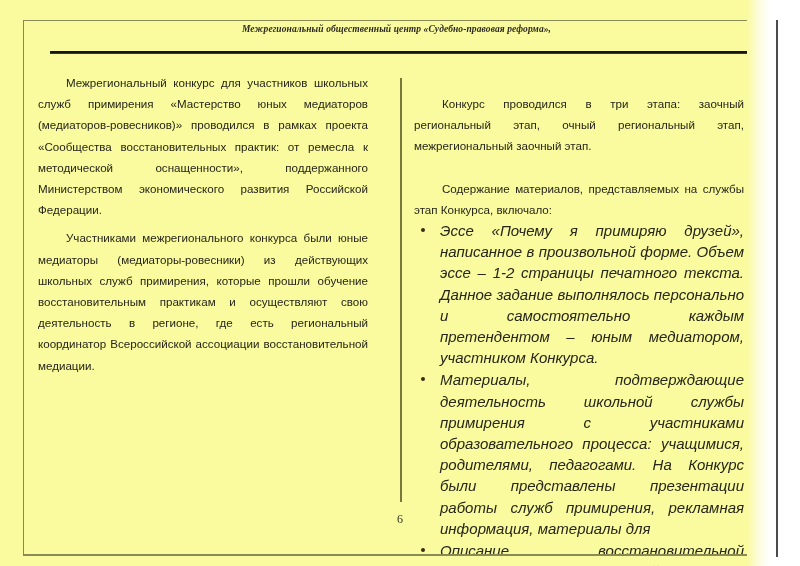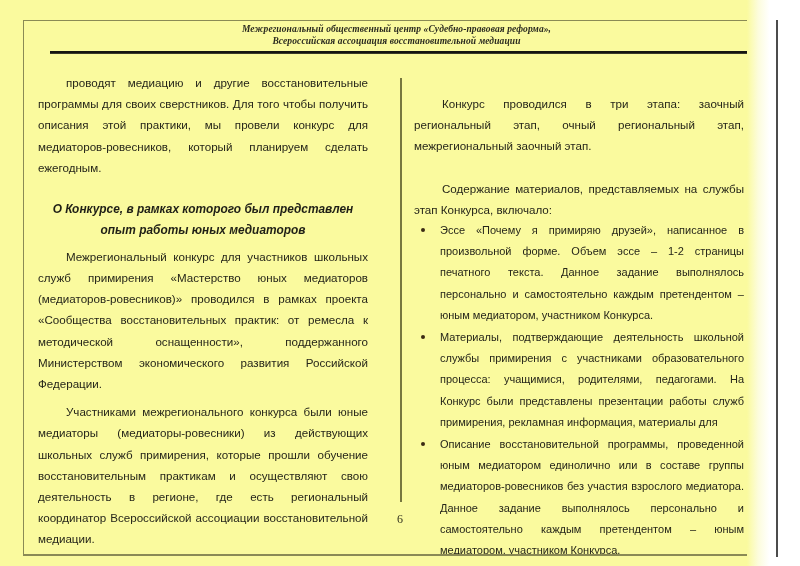--- a/index.html
+++ b/index.html
@@ -137,24 +137,25 @@
 
   ul.bullet-list {
     list-style: none;
     margin: 0;
     padding: 0;
   }
   ul.bullet-list li {
     position: relative;
     padding-left: 26px;
     margin-bottom: 1px;
-    font-size: 11px;
+    font-size: 15px;
     line-height: 21.2px;
     color: #26261a;
     text-align: justify;
+    font-style: italic;
   }
   ul.bullet-list li .bullet-dot {
     position: absolute;
     left: 7px;
     top: 8px;
     width: 4px;
     height: 4px;
     border-radius: 50%;
     background: #3a2a14;
   }
@@ -185,29 +186,26 @@
 </style>
 </head>
 <body>
 
 <div id="scan-canvas">
 
   <div id="page-frame"></div>
 
   <div id="page-header">
     <div class="header-line">Межрегиональный общественный центр «Судебно-правовая реформа»,</div>
-    <div class="header-line">Всероссийская ассоциация восстановительной медиации</div>
   </div>
   <div id="header-rule"></div>
 
   <div id="body-columns">
 
     <div class="column" id="left-column">
-      <p class="para">проводят медиацию и другие восстановительные программы для своих сверстников. Для того чтобы получить описания этой практики,   мы провели конкурс для медиаторов-ровесников, который планируем сделать ежегодным.</p>
-      <h2 class="section-heading">О Конкурсе, в рамках которого был представлен опыт работы юных медиаторов</h2>
       <p class="para">Межрегиональный конкурс для участников школьных служб примирения «Мастерство юных медиаторов (медиаторов-ровесников)» проводился в рамках проекта «Сообщества восстановительных практик: от ремесла к методической оснащенности», поддержанного Министерством экономического развития Российской Федерации.</p>
       <p class="para">Участниками межрегионального конкурса были юные медиаторы (медиаторы-ровесники) из действующих школьных служб примирения, которые прошли обучение восстановительным практикам и осуществляют свою деятельность в регионе, где есть региональный координатор Всероссийской ассоциации восстановительной медиации.</p>
     </div>
 
     <div class="column" id="right-column">
       <p class="para">Конкурс проводился в три этапа: заочный региональный этап, очный региональный этап, межрегиональный заочный этап.</p>
       <div class="spacer-para"></div>
       <p class="para">Содержание материалов, представляемых на службы этап Конкурса, включало:</p>
       <ul class="bullet-list">
         <li>

